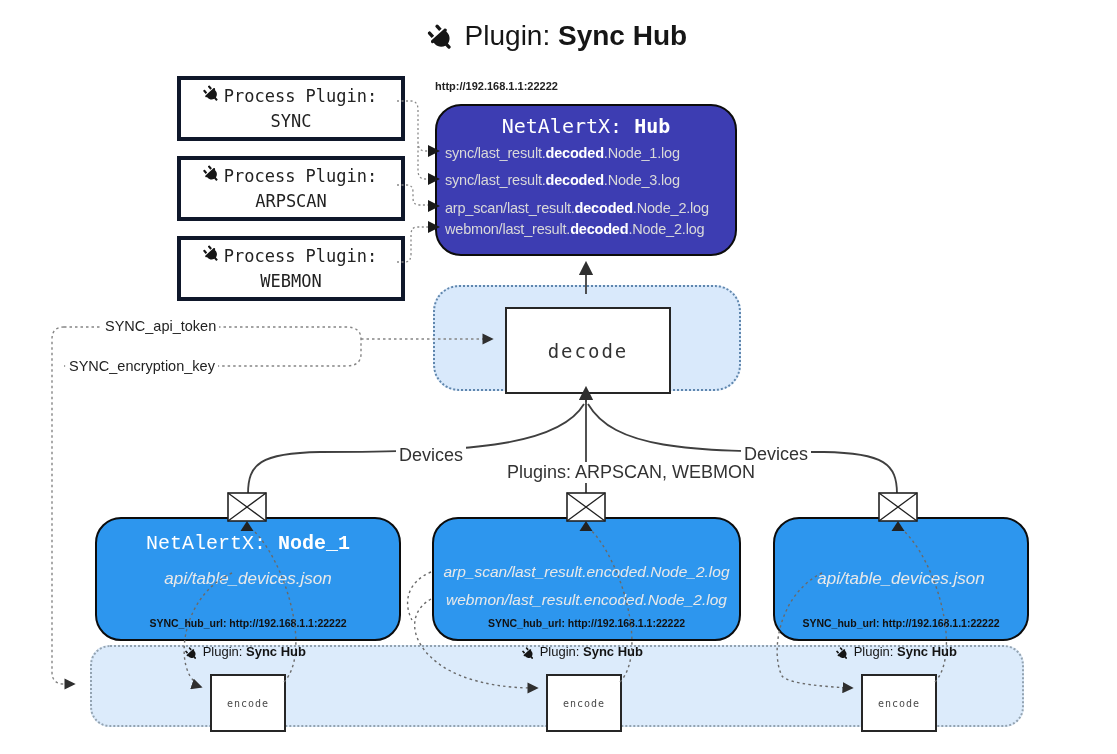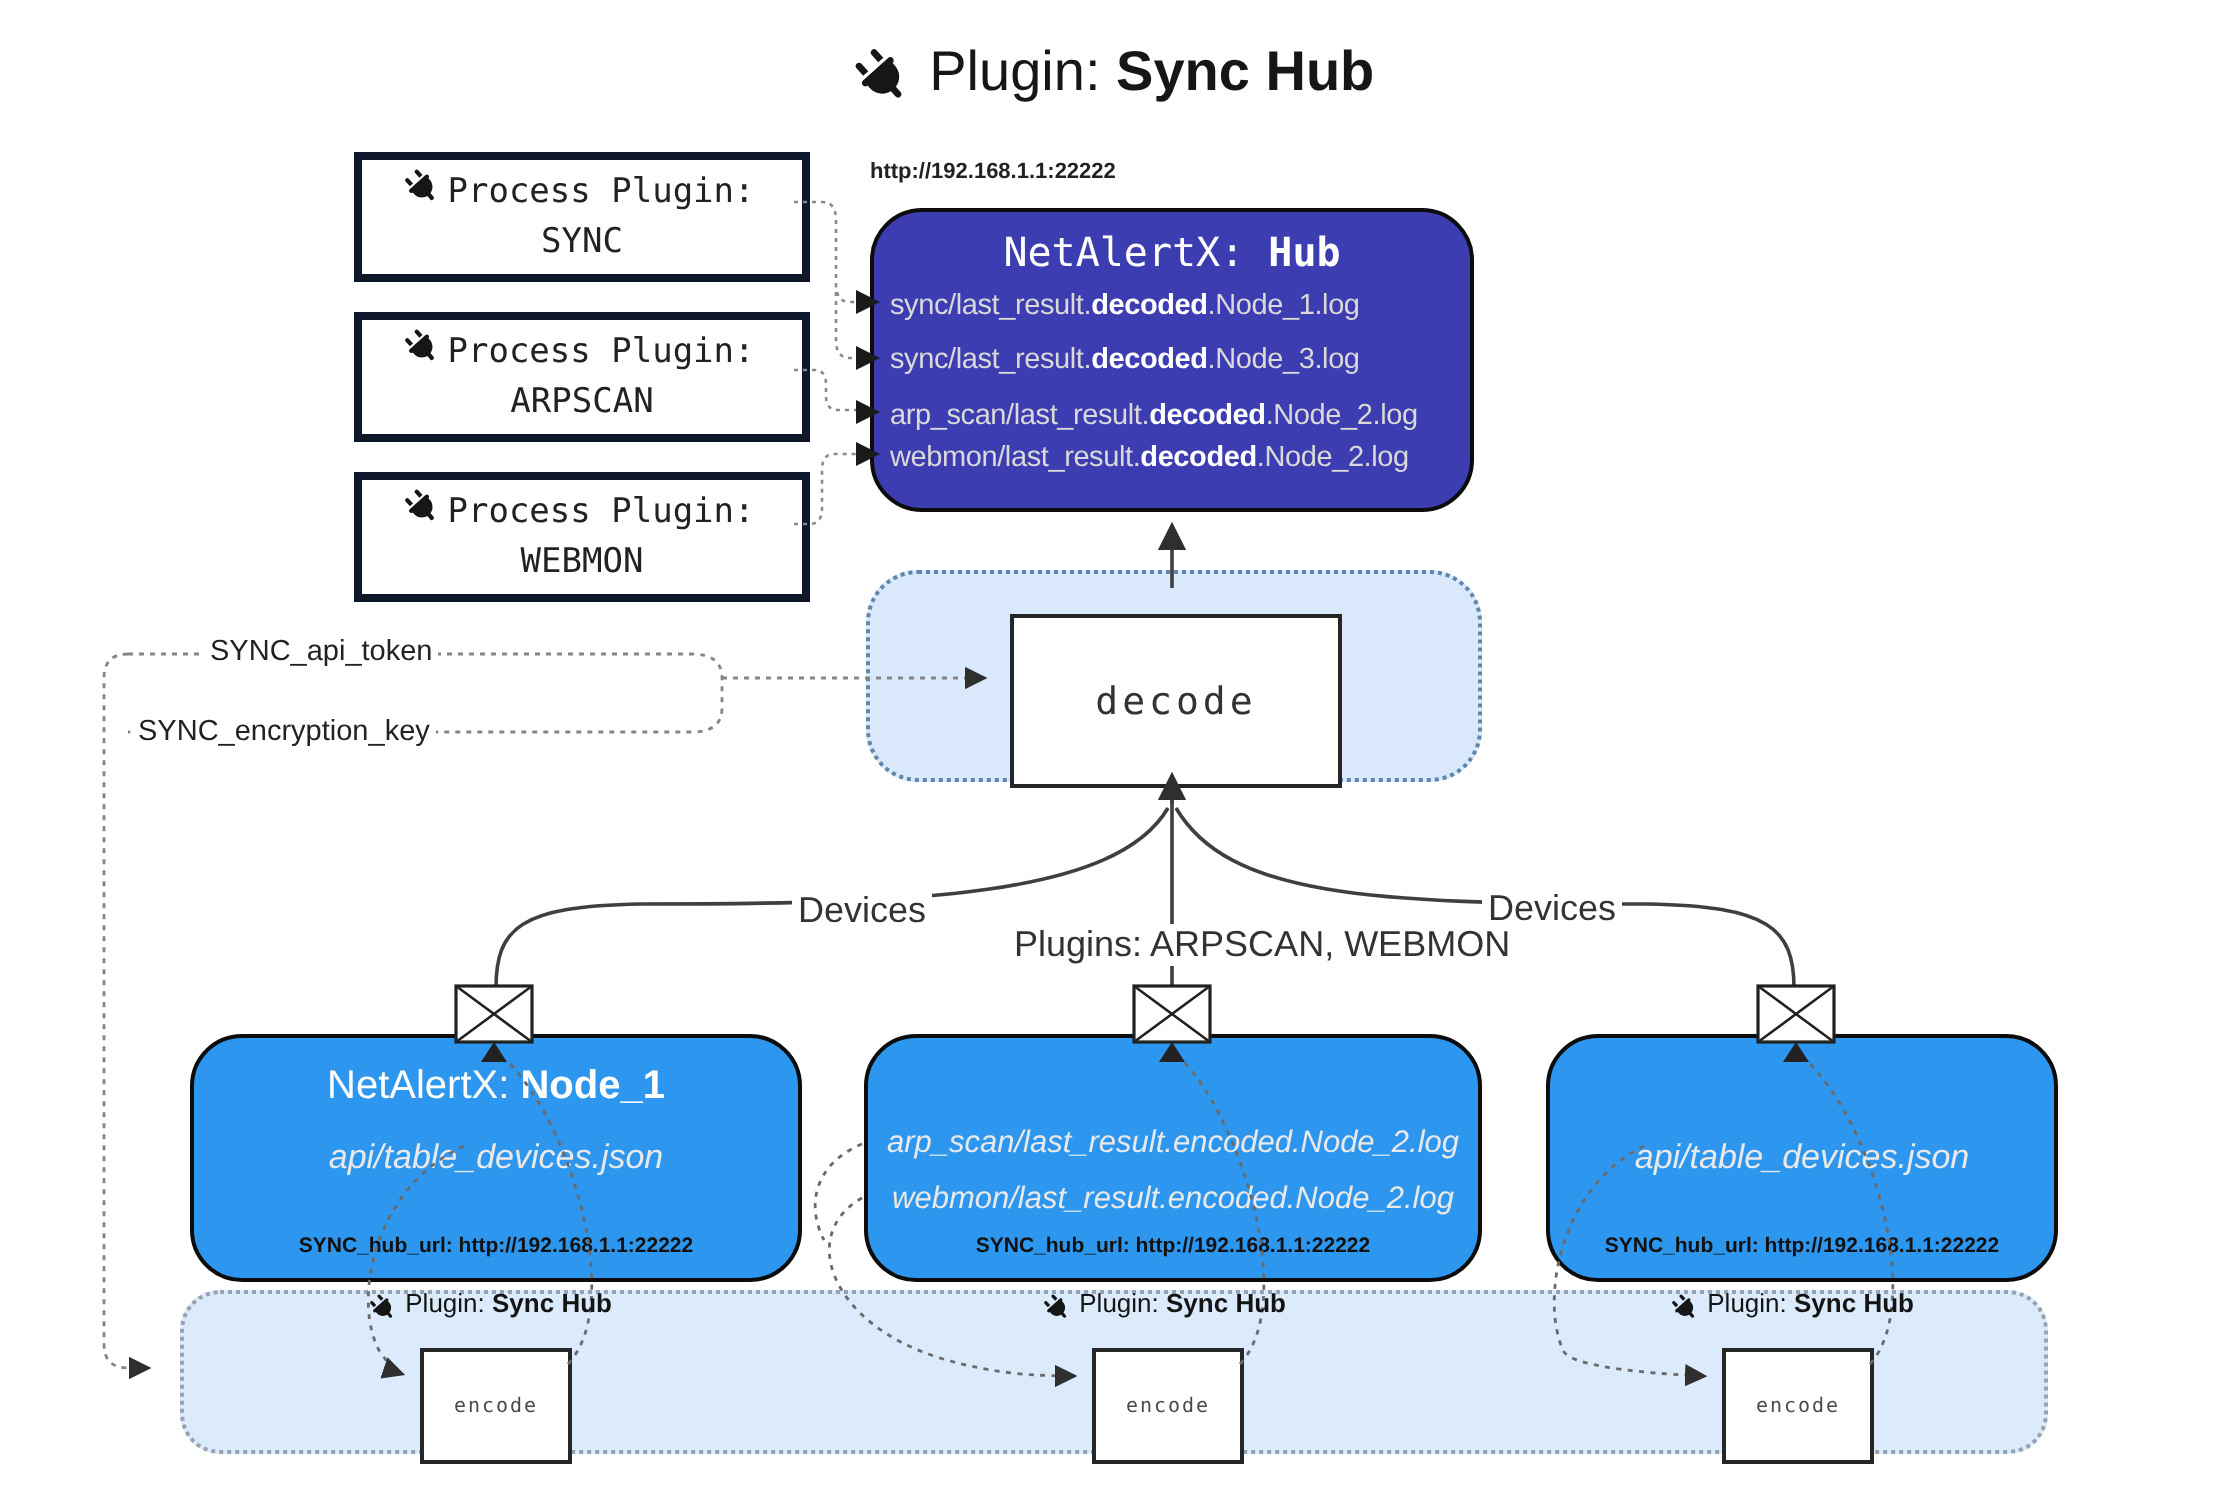--- a/index.html
+++ b/index.html
@@ -18,21 +18,21 @@
   .hub-file{left:8px;white-space:nowrap;font-size:14.5px;letter-spacing:-0.2px;color:#d9d9d9;}
   .hub-file b{color:#fff;}
   .panel{background:var(--panel-fill,#d9e9fb);z-index:0;}
   .decode-panel{left:433px;top:285px;width:304px;height:102px;border:2px dotted #5f86ad;border-radius:26px;}
   .bottom-panel{left:90px;top:645px;width:930px;height:78px;border:2px dotted #93a3b1;border-radius:20px;background:#dcebfb;}
   .white-proc{background:#fff;border:2.5px solid #262626;z-index:2;display:flex;align-items:center;justify-content:center;
               font-family:"DejaVu Sans Mono",monospace;margin-top:12px;}
   .decode-box{left:505px;top:295px;width:162px;height:83px;font-size:19px;letter-spacing:2px;color:#333;}
   .encode-box{width:72px;height:54px;border-width:2px;font-size:10px;letter-spacing:1px;color:#4a4a4a;}
   .node{top:517px;height:120px;background:var(--node-fill,#2d96ee);border:2.5px solid #0c0c0c;border-radius:26px;z-index:1;}
-  .node-title{left:0;top:13px;width:100%;text-align:center;font-family:Liberation Sans, sans-serif;
+  .node-title{left:0;top:13px;width:100%;text-align:center;font-family:Liberation Mono, monospace;
               font-size:20px;color:#fff;white-space:nowrap;}
   .bold{font-weight:bold;}
   .node-file{left:0;width:100%;text-align:center;color:#e9e9e9;white-space:nowrap;font-style:italic;}
   .node-url{left:0;top:98px;width:100%;text-align:center;font-size:10.5px;font-weight:600;color:#111;}
   
   .lbl{z-index:4;white-space:nowrap;}
   .onln{background:#fff;padding:0 3px;}
   .title-wrap{left:0;top:20px;width:100%;text-align:center;font-size:28px;color:#161616;z-index:4;}
   .http-lbl{left:435px;top:80px;width:298px;text-align:left;font-size:11px;font-weight:600;color:#222;}
   .edge-lbl{font-size:18px;color:#333;}

